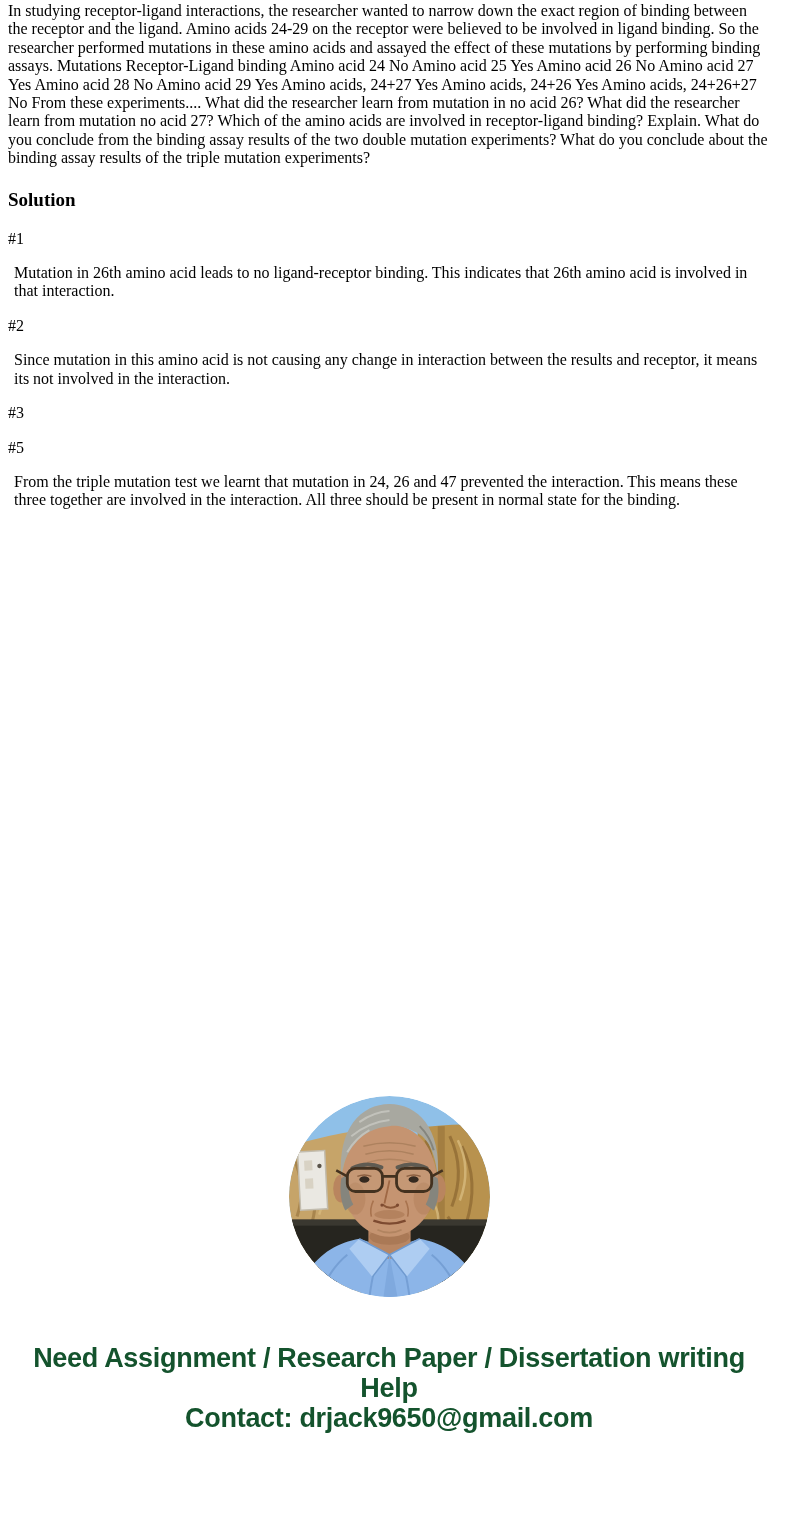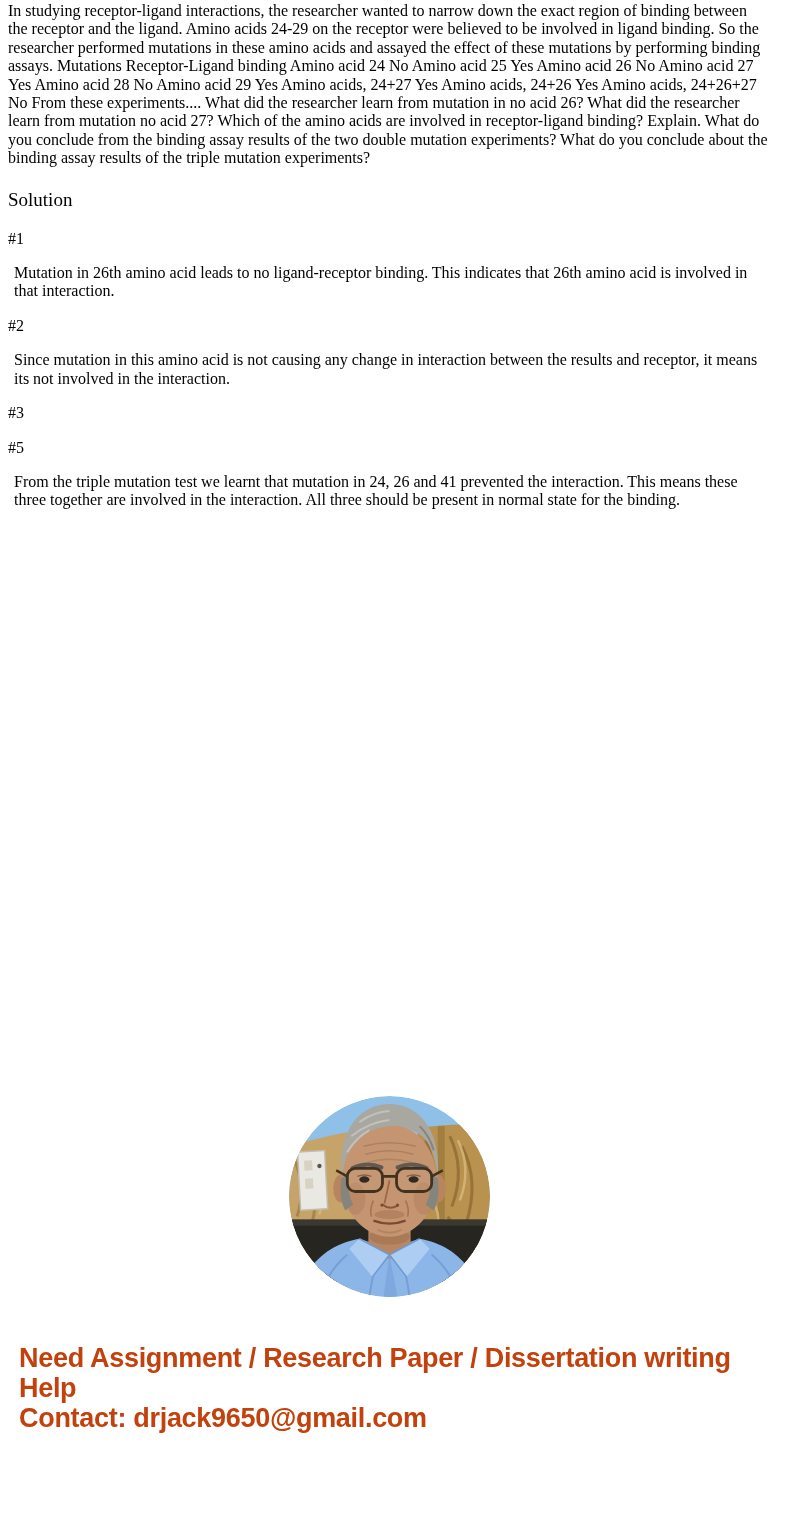--- a/index.html
+++ b/index.html
@@ -12,44 +12,44 @@
     color: #000000;
     font-family: "Liberation Serif", serif;
     font-size: 16px;
     box-sizing: border-box;
     padding: 2px 24px 8px 8px;
     overflow: hidden;
   }
   .question { margin: 0 0 16px 0; line-height: 18.4px; }
   .solution-heading {
     font-size: 19px;
-    font-weight: normal;
+    font-weight: bold;
     margin: 21px 0 19px 0;
     line-height: 22px;
   }
   .answer-label { margin: 16px 0; line-height: 18.4px; }
   .answer-text  { margin: 16px 6px; line-height: 18.4px; }
   .photo-spacer { height: 570px; }
   .avatar {
     width: 201px;
     height: 201px;
     margin: 0 auto;
     border-radius: 50%;
     overflow: hidden;
   }
   .avatar svg { display: block; }
   .banner {
     margin-top: 46px;
-    text-align: left;
+    text-align: center;
     font-family: "Liberation Sans", sans-serif;
     font-weight: 700;
     font-size: 27px;
     line-height: 30px;
     letter-spacing: -0.3px;
-    color: #c2410c;
+    color: #14532d;
   }
   .banner-help { max-width: 740px; margin: 0 auto; }
   .banner-contact { max-width: 740px; margin: 0 auto; }
 </style>
 </head>
 <body>
 
 <div class="page">
 
   <p class="question">In studying receptor-ligand interactions, the researcher wanted to narrow down the exact region of binding between the receptor and the ligand. Amino acids 24-29 on the receptor were believed to be involved in ligand binding. So the researcher performed mutations in these amino acids and assayed the effect of these mutations by performing binding assays. Mutations Receptor-Ligand binding Amino acid 24 No Amino acid 25 Yes Amino acid 26 No Amino acid 27 Yes Amino acid 28 No Amino acid 29 Yes Amino acids, 24+27 Yes Amino acids, 24+26 Yes Amino acids, 24+26+27 No From these experiments.... What did the researcher learn from mutation in no acid 26? What did the researcher learn from mutation no acid 27? Which of the amino acids are involved in receptor-ligand binding? Explain. What do you conclude from the binding assay results of the two double mutation experiments? What do you conclude about the binding assay results of the triple mutation experiments?</p>
@@ -58,21 +58,21 @@
 
   <p class="answer-label">#1</p>
   <p class="answer-text">Mutation in 26th amino acid leads to no ligand-receptor binding. This indicates that 26th amino acid is involved in that interaction.</p>
 
   <p class="answer-label">#2</p>
   <p class="answer-text">Since mutation in this amino acid is not causing any change in interaction between the results and receptor, it means its not involved in the interaction.</p>
 
   <p class="answer-label">#3</p>
 
   <p class="answer-label">#5</p>
-  <p class="answer-text">From the triple mutation test we learnt that mutation in 24, 26 and 41 prevented the interaction. This means these three together are involved in the interaction. All three should be present in normal state for the binding.</p>
+  <p class="answer-text">From the triple mutation test we learnt that mutation in 24, 26 and 47 prevented the interaction. This means these three together are involved in the interaction. All three should be present in normal state for the binding.</p>
 
   <div class="photo-spacer"></div>
 
   <div class="avatar">
     <svg width="201" height="201" viewBox="0 0 200 200" xmlns="http://www.w3.org/2000/svg">
       <defs>
         <clipPath id="avclip">
             <circle cx="100" cy="100" r="100"></circle>
           </clipPath>
       </defs>

